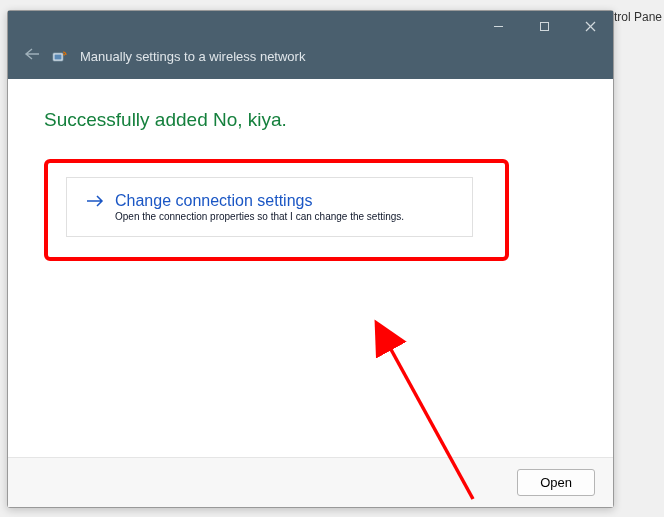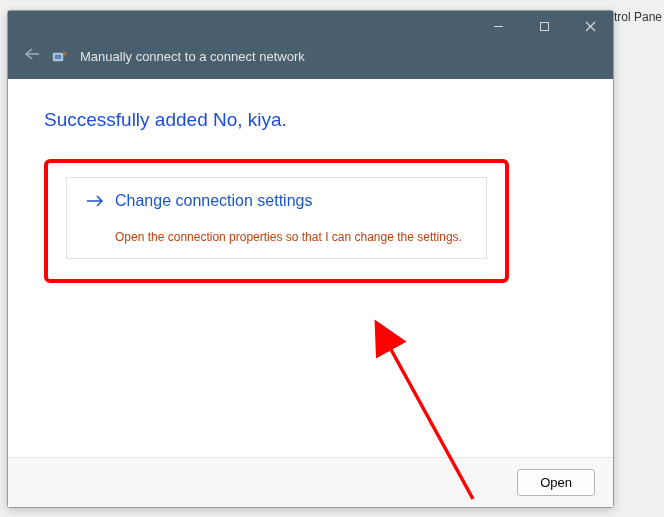--- a/index.html
+++ b/index.html
@@ -56,49 +56,49 @@
     .title-icon {
       width: 16px; height: 16px;
       display: inline-flex; align-items: center; justify-content: center;
     }
     .content {
       flex: 1;
       padding: 30px 36px 10px 36px;
       position: relative;
     }
     .success-heading {
-      color: #1d4ed8;
+      color: #15803d;
       font-size: 19px;
       font-weight: 400;
       margin-bottom: 28px;
     }
     .highlight-box {
       border: 4px solid #ff0000;
       border-radius: 6px;
-      padding: 14px 18px 20px 18px;
+      padding: 14px 32px 20px 18px;
       width: 465px;
     }
     .option-card {
       border: 1px solid #e0e0e0;
       padding: 14px 14px 14px 18px;
       display: flex;
       align-items: flex-start;
       gap: 10px;
       background: #fff;
       cursor: pointer;
     }
     .option-arrow {
       color: #1a56c4;
       font-size: 18px;
       line-height: 22px;
       flex-shrink: 0;
     }
     .option-texts { display: flex; flex-direction: column; }
     .option-title { color: #1a56c4; font-size: 16px; }
-    .option-desc { color: #c2410c; font-size: 12px; margin-top: 20px; }
+    .option-desc { color: #0f172a; font-size: 10px; margin-top: 1px; }
     .annotation-arrow {
       position: absolute;
       left: 320px; top: 240px;
       pointer-events: none;
     }
     .footer {
       height: 50px;
       border-top: 1px solid #e5e5e5;
       background: #f7f7f7;
       display: flex;
@@ -148,21 +148,21 @@
             <path d="M8 2 L2 7 L8 12 M2 7 L15 7" fill="none" stroke="#9fb0ba" stroke-width="1.4"></path>
           </svg>
       </span>
       <span class="title-icon">
         <svg width="16" height="16" viewBox="0 0 16 16">
           <rect x="1" y="5" width="10" height="8" rx="1" fill="#dfe7ee" stroke="#7e99aa" stroke-width="0.8"></rect>
           <rect x="2.5" y="6.5" width="7" height="5" fill="#5b89b5"></rect>
           <path d="M11 4 Q14 4 14 7 M11 6 Q12.5 6 12.5 7.5" fill="none" stroke="#e67300" stroke-width="1.2"></path>
         </svg>
       </span>
-      <span>Manually connect to a connect network</span>
+      <span>Manually settings to a wireless network</span>
     </div>
   </div>
 
   <div class="content">
     <div class="success-heading">Successfully added No, kiya.</div>
 
     <div class="highlight-box">
       <div class="option-card">
         <span class="option-arrow">
           <svg width="20" height="16" viewBox="0 0 20 16">

